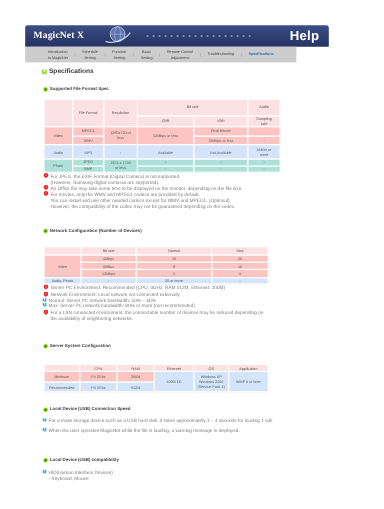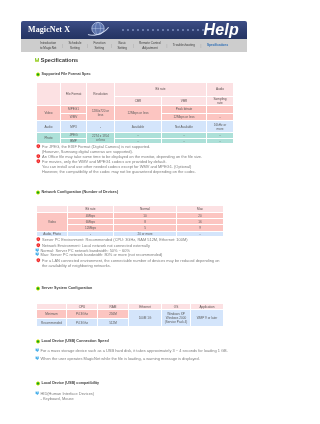--- a/index.html
+++ b/index.html
@@ -1,29 +1,29 @@
 <!DOCTYPE html>
 <html><head>
 <meta charset="utf-8">
 <title>Specifications</title>
 <style>
   html,body{margin:0;padding:0;}
   body{width:300px;height:424px;background:#ffffff;font-family:"Liberation Sans",sans-serif;
        -webkit-font-smoothing:antialiased;overflow:hidden;}
   .page{position:relative;width:300px;height:424px;}
   
-  .hdr{position:absolute;left:21px;top:21px;width:226px;height:18px;
+  .hdr{position:absolute;left:21px;top:21px;width:253px;height:18px;
        background:linear-gradient(180deg,#3d4e86 0%,#2f3f72 48%,#243462 100%);
        border-radius:2px 2px 0 0;overflow:hidden;}
   .hdr .logo{position:absolute;left:7px;top:4px;font-family:"Liberation Serif",serif;
        font-weight:700;font-size:8px;color:#fff;letter-spacing:.1px;line-height:10px;}
   .hdr .globe{position:absolute;left:62px;top:0px;width:30px;height:18px;}
   .hdr .dots{position:absolute;left:100px;top:7px;width:100px;height:4px;}
-  .hdr .help{position:absolute;right:8px;top:2px;font-style:italic;font-weight:700;
-       font-size:16px;color:#ffffff;line-height:14px;letter-spacing:.2px;}
+  .hdr .help{position:absolute;right:8px;top:2px;font-weight:700;
+       font-size:11px;color:#ffffff;line-height:14px;letter-spacing:.2px;}
   
   .nav{position:absolute;left:21px;top:39px;width:226px;height:13px;background:#cdcdcd;
        display:flex;align-items:center;justify-content:center;}
   .nav .item{flex:0 0 auto;text-align:center;font-size:3.05px;line-height:4.1px;color:#3c3c3c;
        white-space:pre-line;letter-spacing:.03px;}
   .nav .item.act{color:#2a6cb5;font-weight:700;}
   .nav .sep{flex:0 0 auto;color:#9a9a9a;font-size:3.4px;line-height:4px;width:12px;text-align:center;}
   
   .content{position:absolute;left:0;top:52px;width:300px;}
   .ptitle{position:absolute;left:40.8px;top:4.8px;font-size:5.5px;font-weight:700;color:#3a3a3a;

